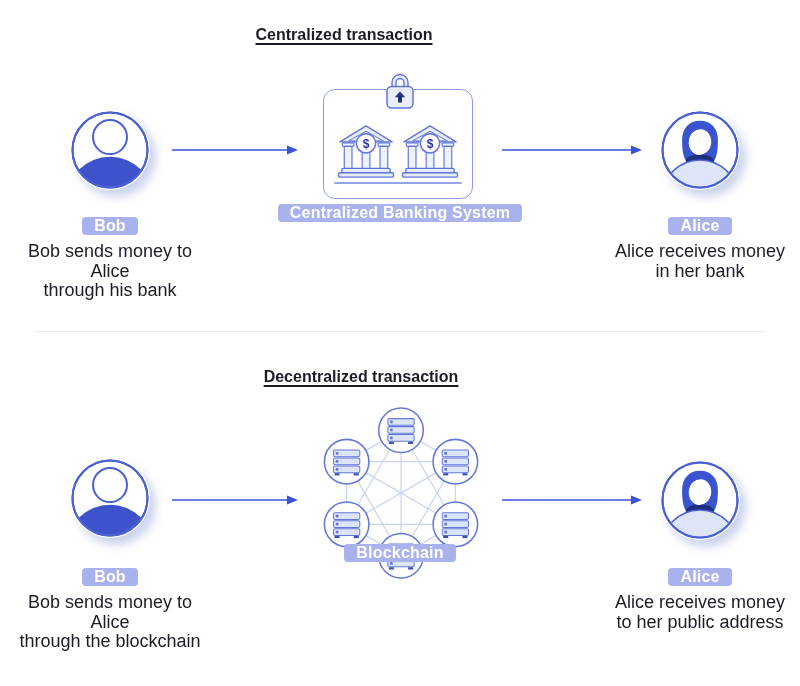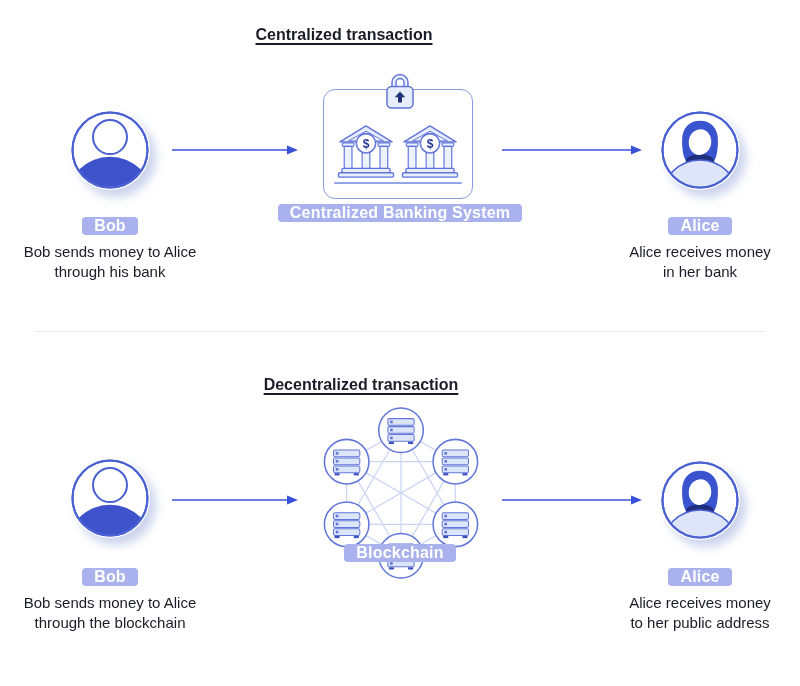--- a/index.html
+++ b/index.html
@@ -40,21 +40,21 @@
     background:var(--chip-bg);
     color:var(--chip-text);
     font-size:16px;font-weight:700;
     line-height:18px;
     padding:0 12px;
     border-radius:4px;
     letter-spacing:.2px;
   }
   .desc{
     text-align:center;
-    font-size:15px;
+    font-size:18px;
     line-height:19.5px;
     white-space:pre-line;
   }
   .bank-box{
     left:323px;top:89px;width:150px;height:110px;
     border:1.5px solid var(--box-border);
     border-radius:12px;background:#fff;
   }
   .ground-line{
     position:absolute;left:10px;right:10px;top:92px;height:1.5px;
@@ -173,21 +173,21 @@
     <span class="chip">Alice</span>
   </div>
 
   <div class="abs desc" style="left:10px;top:242px;width:200px;">Bob sends money to Alice
 through his bank</div>
   <div class="abs desc" style="left:600px;top:242px;width:200px;">Alice receives money
 in her bank</div>
 
   <div class="abs divider"></div>
 
-  <div class="abs sec-title" style="top:376px;padding-left:34px;">Decentralized transaction</div>
+  <div class="abs sec-title" style="top:368px;padding-left:34px;">Decentralized transaction</div>
 
   <div class="abs avatar-wrap" style="left:70px;top:458px;">
     <svg viewBox="0 0 96 96">
       <defs>
           <clipPath id="bobclip2">
             <circle cx="48" cy="48" r="44.2"></circle>
           </clipPath>
         </defs>
       <circle cx="48" cy="48" r="45" fill="#ffffff" stroke="#4a61d3" stroke-width="2.4"></circle>
       <circle cx="48" cy="108" r="52" fill="#3e53cb" clip-path="url(#bobclip2)"></circle>

